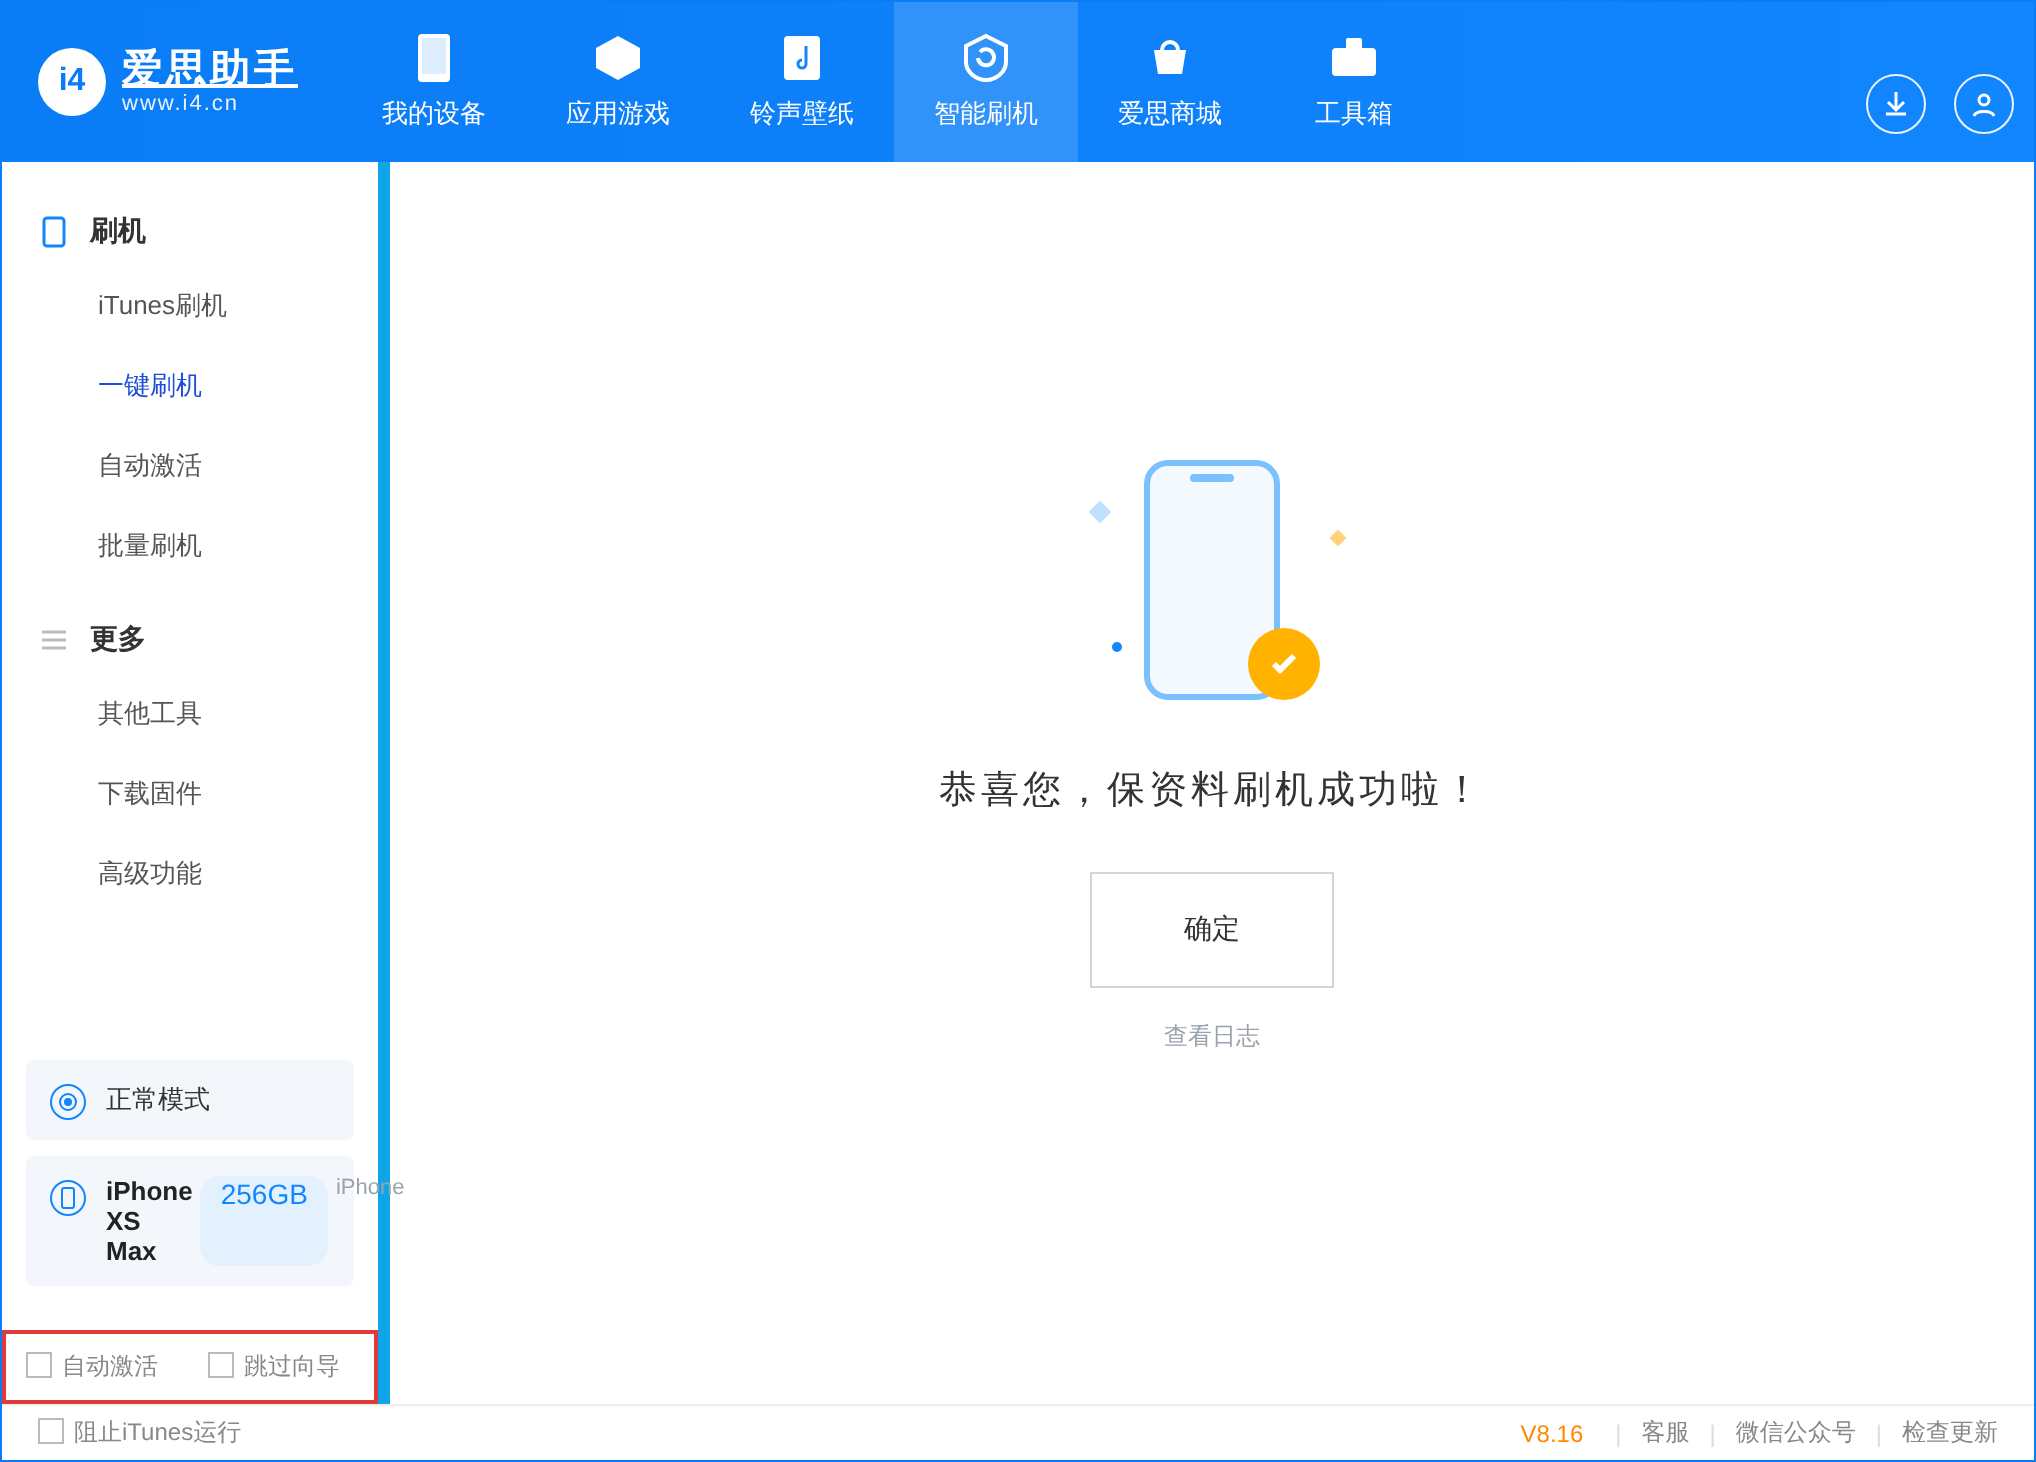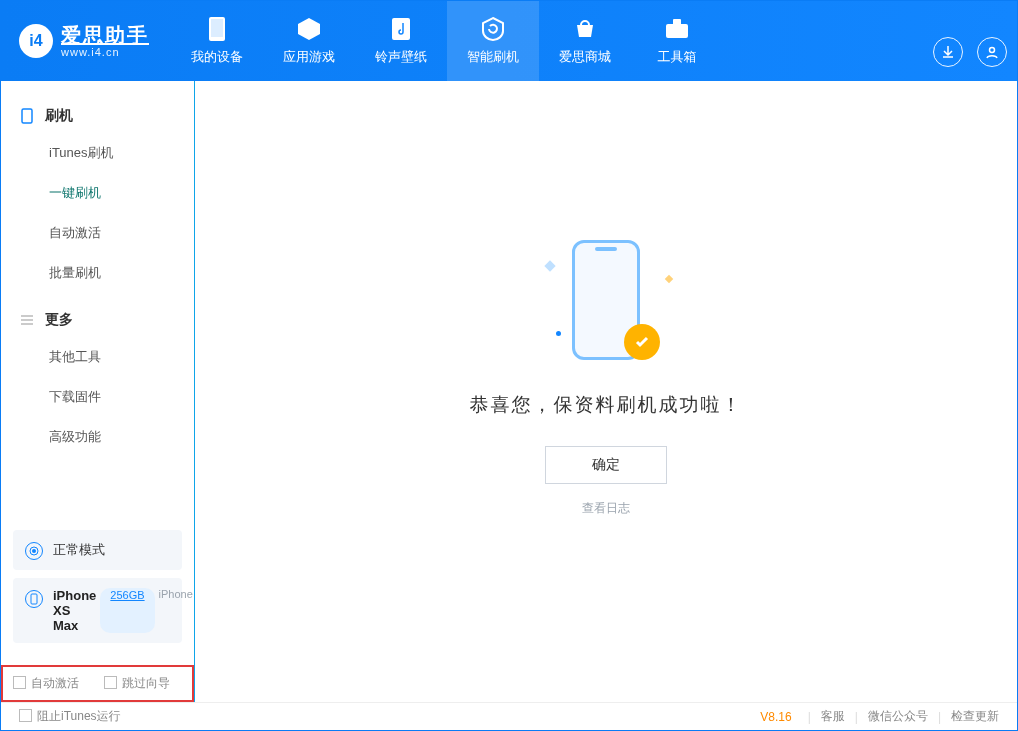--- a/index.html
+++ b/index.html
@@ -41,45 +41,45 @@
 }
 .circ-btn {
   width: 30px; height: 30px; border-radius: 50%;
   border: 1.5px solid rgba(255,255,255,.9);
   display: flex; align-items: center; justify-content: center;
   cursor: pointer;
 }
 
 
 .body { display: flex; height: calc(100% - 80px - 28px); }
-.sidebar { width: 194px; border-right: 1px solid #0ea5e9; padding-top: 18px; display:flex; flex-direction:column; }
+.sidebar { width: 194px; border-right: 6px solid #0ea5e9; padding-top: 18px; display:flex; flex-direction:column; }
 .sidebar-inner { flex: 1; }
 .side-group { margin-bottom: 10px; }
 .side-head {
   display: flex; align-items: center; gap: 10px;
   padding: 8px 18px; font-size: 14px; font-weight: 700; color: #333;
 }
 .side-head .hicon { width: 16px; height: 16px; display:flex; align-items:center; justify-content:center; }
 .side-list { }
 .side-item {
   padding: 11px 0 11px 48px; font-size: 13px; color: #555; cursor: pointer;
 }
-.side-item.active { color: #0f766e; }
+.side-item.active { color: #1d4ed8; }
 
 .device-blocks { padding: 0 12px 14px 12px; }
 .dev-card {
   background: #f3f6fa; border-radius: 4px; padding: 10px 12px; margin-bottom: 8px;
   font-size: 13px; color: #333; display:flex; align-items:center; gap:10px;
 }
 .dev-card.device { flex-direction: row; align-items:flex-start; }
 .dev-info { display:flex; flex-direction:row; gap:4px; }
 .dev-name { font-weight: 700; color:#222; }
 .dev-badge {
   display:inline-block; background:#e3f1ff; color:#1286ff;
-  border-radius:10px; padding:1px 10px; font-size:11px; width:fit-content;text-decoration:underline;
+  border-radius:10px; padding:1px 10px; font-size:14px; width:fit-content;
 }
 .dev-type { color:#9aa3ad; font-size:11px; }
 .dev-ico { width:18px; height:18px; border:1.5px solid #1286ff; border-radius:50%; display:flex; align-items:center; justify-content:center; color:#1286ff; flex-shrink:0; margin-top:2px;}
 
 .checkbox-row {
   border: 2px solid #e13a3a; padding: 8px 10px; display:flex; gap:25px; align-items:center;
   font-size: 12px; color:#888;
 }
 .cbox { width:13px; height:13px; border:1px solid #bbb; display:inline-block; margin-right:5px; vertical-align:-2px; }
 
@@ -98,21 +98,21 @@
 }
 .checkmark svg { stroke:#fff; stroke-width:3; fill:none; }
 .spark { position:absolute; background:#bfe0ff; }
 .spark.s1 { width:8px; height:8px; transform:rotate(45deg); left:20px; top:26px; }
 .spark.s2 { width:6px; height:6px; transform:rotate(45deg); right:14px; top:40px; background:#ffd27a;}
 .spark.s3 { width:5px; height:5px; border-radius:50%; left:30px; bottom:30px; background:#1286ff;}
 
 .success-text { font-size: 19px; color:#333; letter-spacing:2px; margin-bottom: 28px; }
 .ok-btn {
   border:1px solid #d0d6de; background:#fff; color:#333;
-  padding: 9px 46px; font-size:14px; cursor:pointer; margin-bottom:16px;
+  padding: 19px 46px; font-size:14px; cursor:pointer; margin-bottom:16px;
 }
 .log-link { font-size:12px; color:#9aa3ad; cursor:pointer; }
 
 
 .footer {
   height: 23px; border-top:1px solid #eee;
   display:flex; align-items:flex-end; padding:0 18px;
   font-size:12px; color:#888;
 }
 .footer .left { flex:1; display:flex; align-items:center; }

